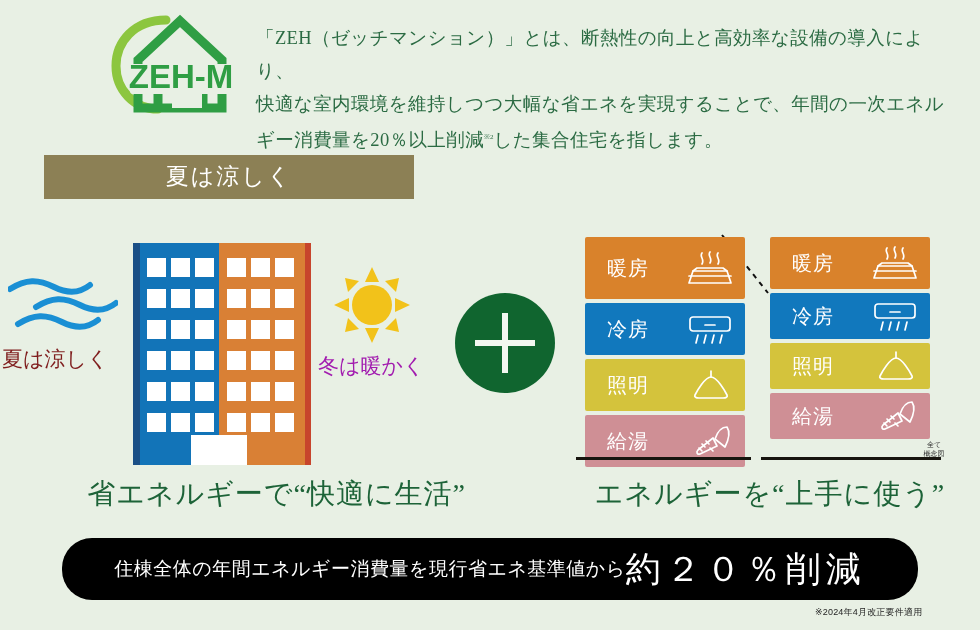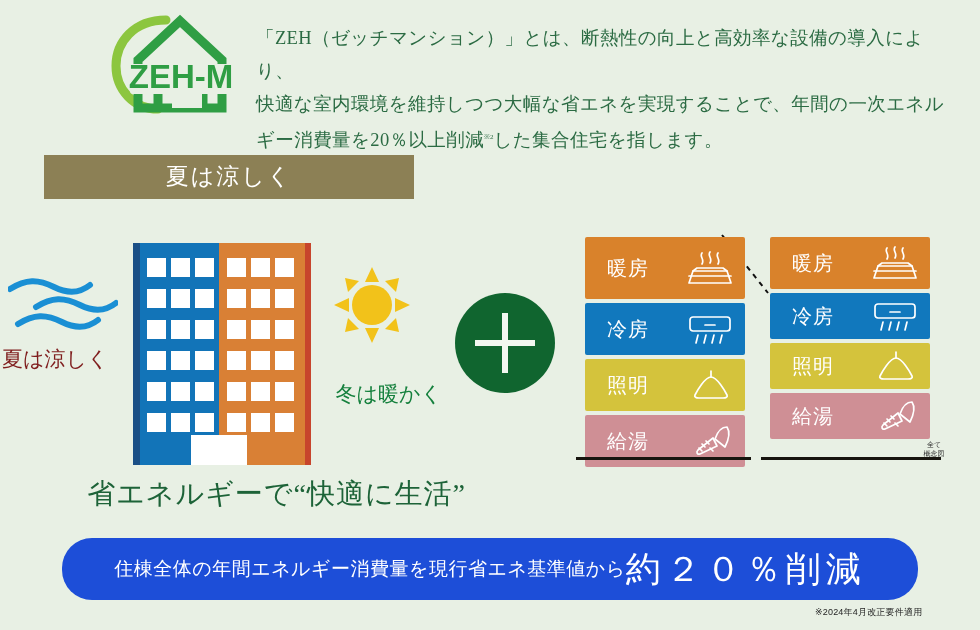--- a/index.html
+++ b/index.html
@@ -41,22 +41,22 @@
   .b-half{position:absolute;top:0;height:222px;width:86px;}
   .b-blue{left:0;background:#1274b8;border-left:7px solid #1a4f86;}
   .b-orange{left:86px;background:#d98035;border-right:6px solid #c7452c;}
   .b-win{position:absolute;width:19px;height:19px;background:#ffffff;}
   .b-door{position:absolute;left:58px;top:192px;width:56px;height:30px;background:#ffffff;}
 
   .wind{position:absolute;left:8px;top:72px;width:110px;height:55px;}
   .cap-cool{position:absolute;left:2px;top:140px;width:128px;
             font-size:21px;color:#7f1d1d;font-family:Liberation Mono, monospace;}
   .sun{position:absolute;left:334px;top:62px;width:76px;height:76px;}
-  .cap-warm{position:absolute;left:318px;top:147px;width:124px;text-align:right;
-            font-size:21px;color:#15803d;font-family:"Liberation Serif","DejaVu Serif",serif;margin-top:28px;}
+  .cap-warm{position:absolute;left:318px;top:147px;width:124px;text-align:left;
+            font-size:21px;color:#a21caf;font-family:"Liberation Serif","DejaVu Serif",serif;}
 
   .plus{
     position:absolute;left:455px;top:293px;width:100px;height:100px;
     border-radius:50%;background:#10652f;
   }
   .plus:before,.plus:after{content:"";position:absolute;background:#f2f7f0;}
   .plus:before{left:20px;top:47px;width:60px;height:6px;}
   .plus:after{left:47px;top:20px;width:6px;height:60px;}
 
   
@@ -87,21 +87,21 @@
 
   
   .cap-big{position:absolute;font-size:28px;color:#1d6338;letter-spacing:1px;
            font-family:"Liberation Serif","DejaVu Serif",serif;white-space:nowrap;}
   #cap-left{left:46px;top:475px;width:420px;text-align:right;}
   #cap-right{left:570px;top:475px;width:400px;text-align:center;}
 
   
   .footer{
     position:absolute;left:62px;top:538px;width:856px;height:62px;
-    background:#1d4ed8;border-radius:30px;
+    background:#000000;border-radius:30px;
     display:flex;align-items:center;justify-content:center;
   }
   .footer .f-small{color:#ffffff;font-size:19px;letter-spacing:.5px;
     font-family:"Liberation Serif","DejaVu Serif",serif;}
   .footer .f-big{color:#ffffff;font-size:35px;letter-spacing:5px;
     font-family:"Liberation Serif","DejaVu Serif",serif;}
   .foot-note{
     position:absolute;left:815px;top:606px;font-size:9px;color:#1f1f1f;
     font-family:"Liberation Sans","DejaVu Sans",sans-serif;letter-spacing:.2px;
   }
@@ -307,20 +307,21 @@
     <div class="baseline" id="base-before"></div>
     <div class="baseline" id="base-after"></div>
   </div>
 
   <div class="note-small">
     <div>全て</div>
     <div>概念図</div>
   </div>
 
   <div class="cap-big" id="cap-left">省エネルギーで“快適に生活”</div>
+  <div class="cap-big" id="cap-right">エネルギーを“上手に使う”</div>
 
   <div class="footer">
     <span class="f-small">住棟全体の年間エネルギー消費量を現行省エネ基準値から</span>
     <span class="f-big">約２０％削減</span>
   </div>
   <div class="foot-note">※2024年4月改正要件適用</div>
 
 </div>
 
 </body></html>

